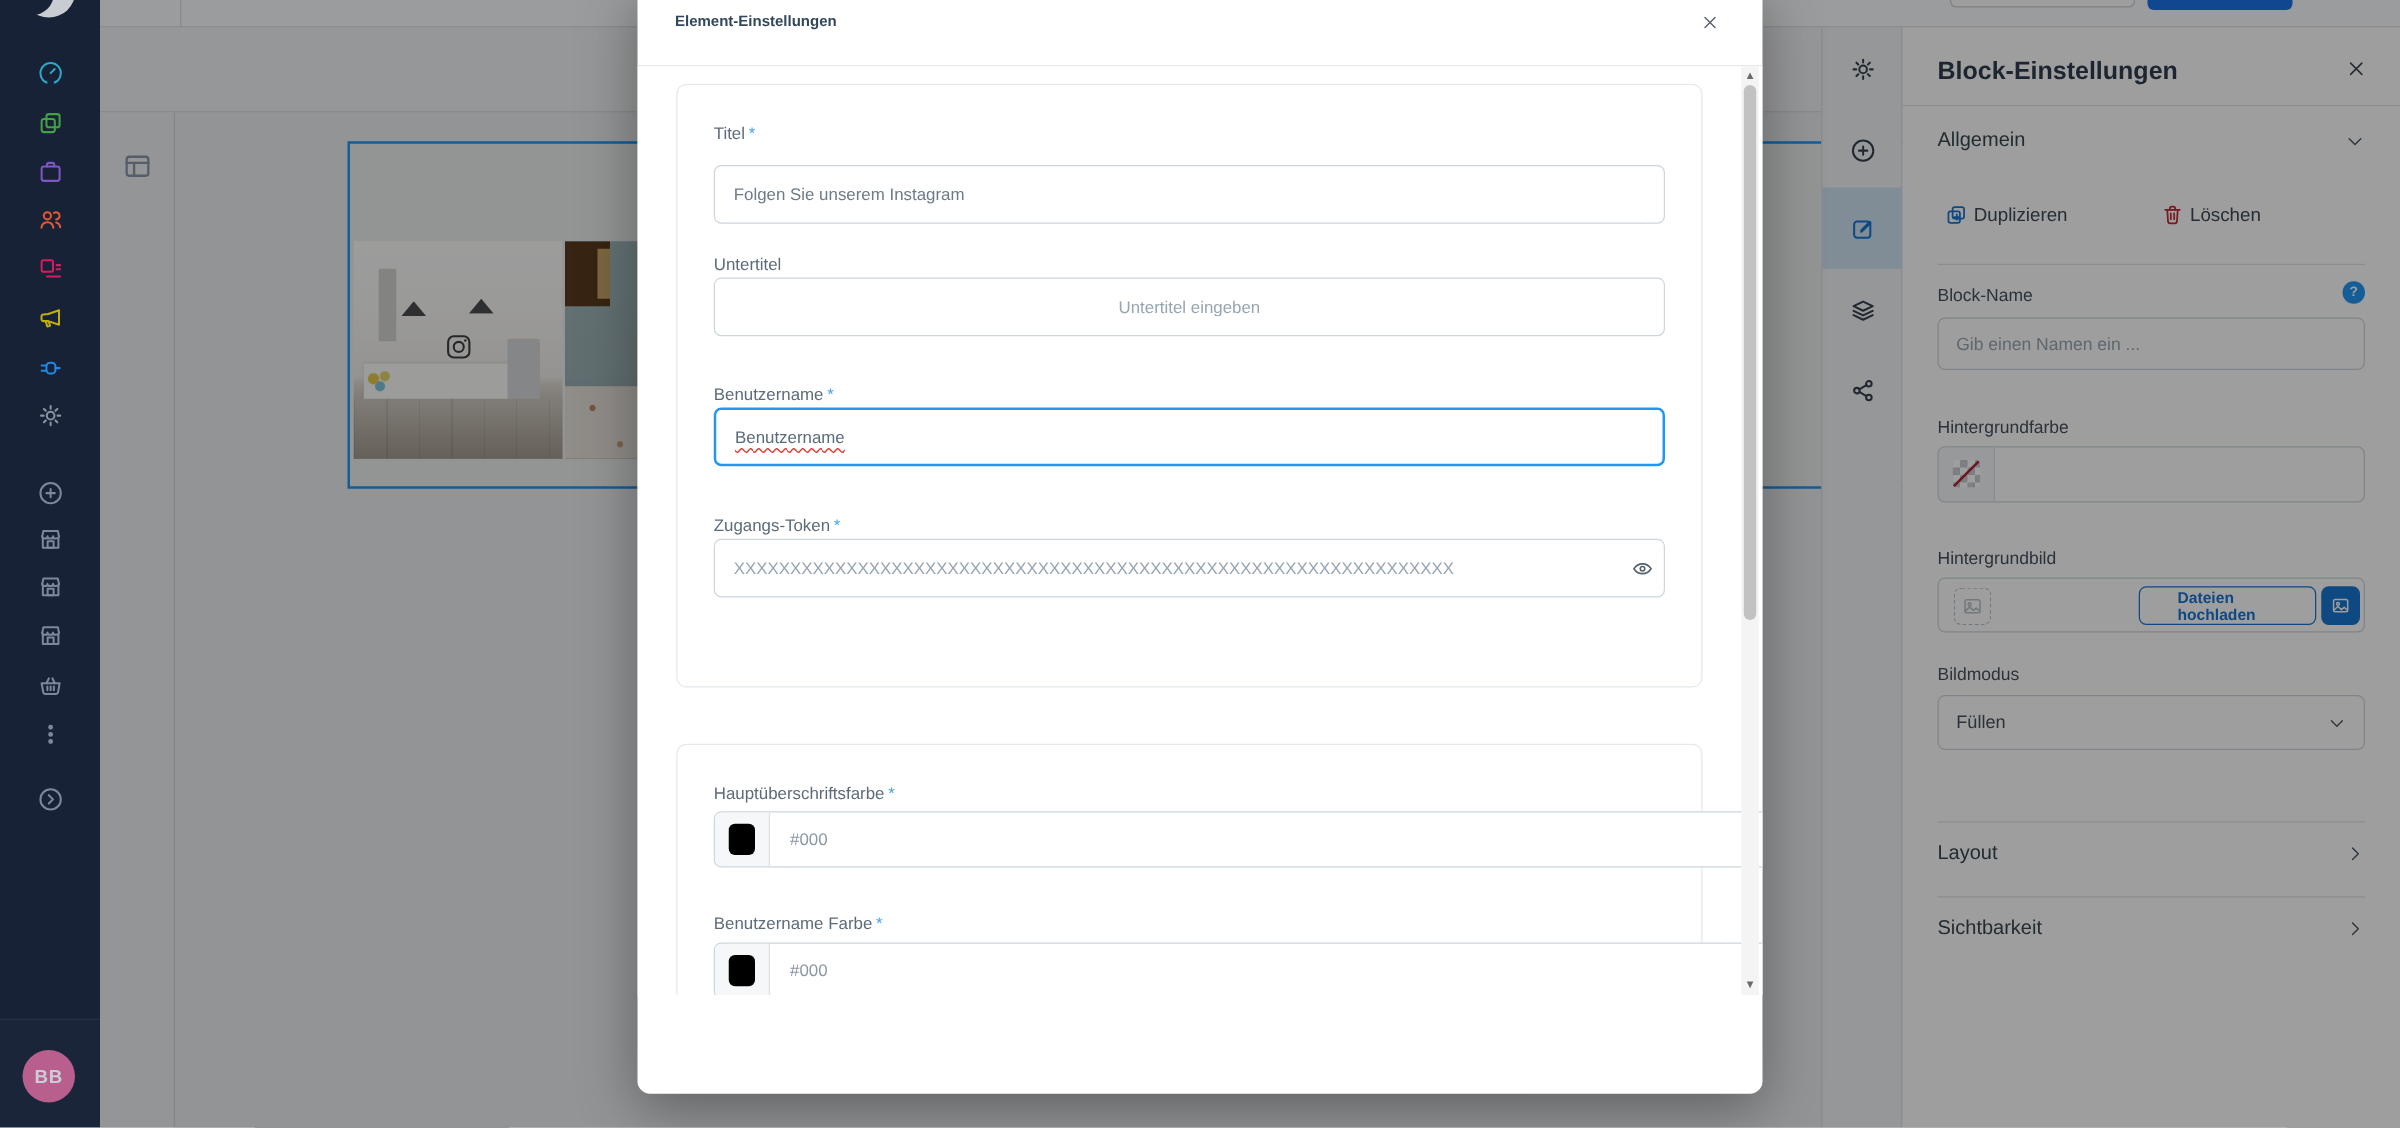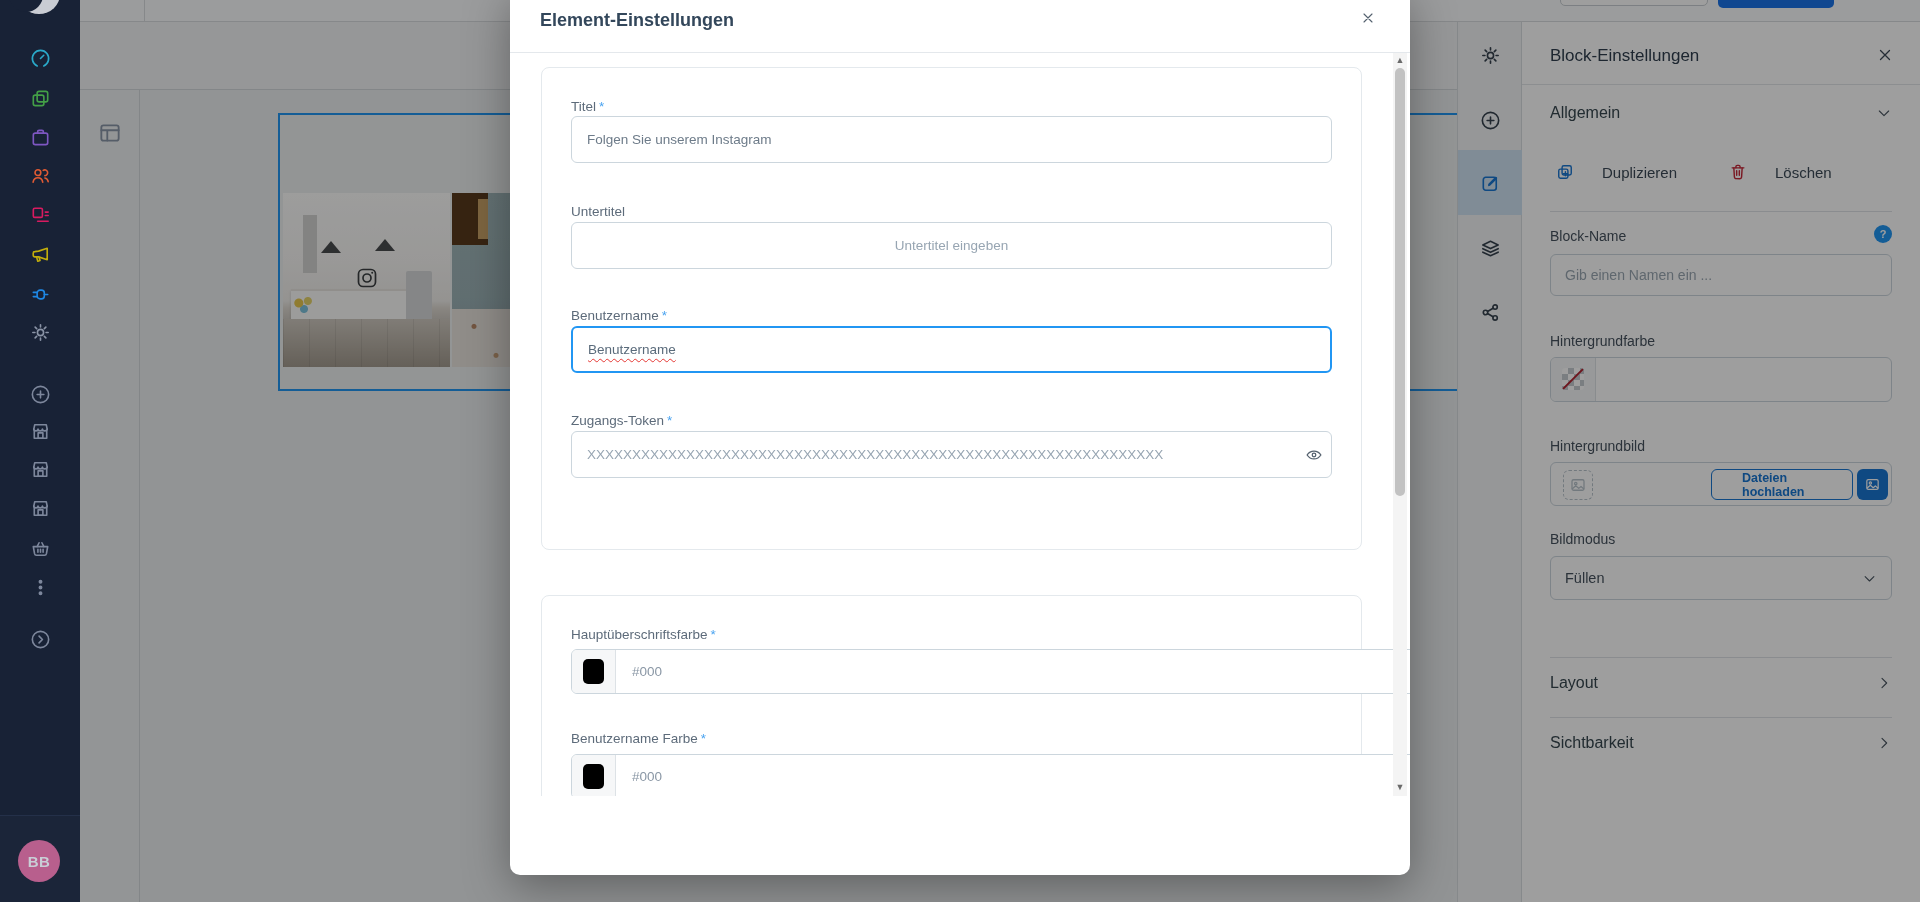--- a/index.html
+++ b/index.html
@@ -82,29 +82,29 @@
               border-left:1px solid #d9dde1; border-right:1px solid #d9dde1; z-index:1; }
   .rt-item { position:absolute; left:0; width:65px; height:44px; display:flex; align-items:center;
              justify-content:center; color:#36424e; cursor:pointer; }
   .rt-item svg { width:23px; height:23px; }
   .rt-active { position:absolute; left:0; top:128px; width:65px; height:65px; background:#cfe3f3; }
   .rt-item.blue { color:#1976d2; }
 
   
   .rpanel { position:absolute; left:1522px; top:22px; width:398px; height:880px; background:#ffffff; z-index:1; }
   .rp-header { position:absolute; left:0; top:0; width:398px; height:63px; border-bottom:1px solid #e2e6e9; }
-  .rp-title { position:absolute; left:28px; top:24px; font-size:17px; font-weight:normal; color:#2f3e4e; }
+  .rp-title { position:absolute; left:28px; top:24px; font-size:20px; font-weight:bold; color:#2f3e4e; }
   .rp-close { position:absolute; left:354px; top:24px; width:20px; height:20px; color:#3c4a57; cursor:pointer; }
   .rp-close svg { width:18px; height:18px; }
   .rp-section-head { position:absolute; left:28px; width:342px; display:flex; justify-content:space-between;
                      align-items:center; color:#37474f; font-size:16px; cursor:pointer; }
   .rp-section-head svg { width:16px; height:16px; color:#4a5661; }
   .rp-divider { position:absolute; left:28px; width:342px; height:1px; background:#dfe3e7; }
   .rp-actions { position:absolute; left:28px; top:140px; width:342px; height:34px; }
-  .rp-act { position:absolute; display:flex; align-items:center; gap:27px; font-size:15px; color:#3c4a57;
+  .rp-act { position:absolute; display:flex; align-items:center; gap:4px; font-size:15px; color:#3c4a57;
             cursor:pointer; }
   .rp-act svg { width:20px; height:20px; }
   .rp-act.dup { left:5px; } .rp-act.del { left:178px; }
   .rp-act.dup svg { color:#1976d2; } .rp-act.del svg { color:#c62839; }
   .rp-label { position:absolute; left:28px; font-size:14px; color:#46525e; }
   .help-badge { position:absolute; left:352px; width:18px; height:18px; border-radius:50%; background:#2196f3;
                 color:#fff; font-size:11px; font-weight:bold; display:flex; align-items:center;
                 justify-content:center; cursor:pointer; }
   .rp-input { position:absolute; left:28px; width:342px; height:42px; border:1px solid #ccd6dd; border-radius:6px;
               background:#fff; padding:0 14px; font-size:14px; color:#46525e;
@@ -141,21 +141,21 @@
   .watermark .w2 { font-size:13px; margin-top:7px; }
 
   
   .overlay { position:absolute; left:80px; top:0; width:1840px; height:902px; background:rgba(0,0,0,0.38);
              z-index:10; }
 
   
   .modal { position:absolute; left:510px; top:-12px; width:900px; height:887px; background:#ffffff;
            border-radius:10px; box-shadow:0 12px 46px rgba(0,0,0,0.35); z-index:20; overflow:hidden; }
   .m-header { position:absolute; left:0; top:0; width:900px; height:65px; border-bottom:1px solid #e4e8ec; }
-  .m-title { position:absolute; left:30px; top:22px; font-size:18px; font-weight:bold; color:#33475b; }
+  .m-title { position:absolute; left:30px; top:22px; font-size:12px; font-weight:bold; color:#33475b; }
   .m-close { position:absolute; left:850px; top:22px; width:20px; height:20px; color:#54616e; cursor:pointer; }
   .m-close svg { width:16px; height:16px; }
   .m-body { position:absolute; left:0; top:65px; width:900px; height:743px; overflow:hidden; background:#fff; }
   .m-card { position:absolute; left:31px; width:821px; border:1px solid #e4e9ed; border-radius:8px; background:#fff; }
   .card1 { top:14px; height:483px; }
   .card2 { top:542px; height:260px; }
   .f-label { position:absolute; left:29px; font-size:13.5px; color:#5d6b7a; }
   .req { color:#4aa3f0; margin-left:3px; }
   .f-input { position:absolute; left:29px; width:761px; height:47px; border:1px solid #ccd6dd; border-radius:6px;
              background:#fff; padding:0 15px; font-size:13.5px; color:#6d7b89;
@@ -483,21 +483,21 @@
             <path d="M6 6l12 12M18 6L6 18"></path>
           </svg>
       </div>
     </div>
 
     <div class="m-body">
       <div class="m-card card1">
         <div class="f-label" style="top:31px;">
           <span>Titel</span><span class="req">*</span>
         </div>
-        <input class="f-input" style="top: 48px;" value="Folgen Sie unserem Instagram">
+        <input class="f-input" style="top: 64px;" value="Folgen Sie unserem Instagram">
 
         <div class="f-label" style="top:136px;">
           <span>Untertitel</span>
         </div>
         <input class="f-input" style="top: 154px; text-align: center;" placeholder="Untertitel eingeben">
 
         <div class="f-label" style="top:240px;">
           <span>Benutzername</span><span class="req">*</span>
         </div>
         <div class="f-input focused textbox" style="top:258px;">

